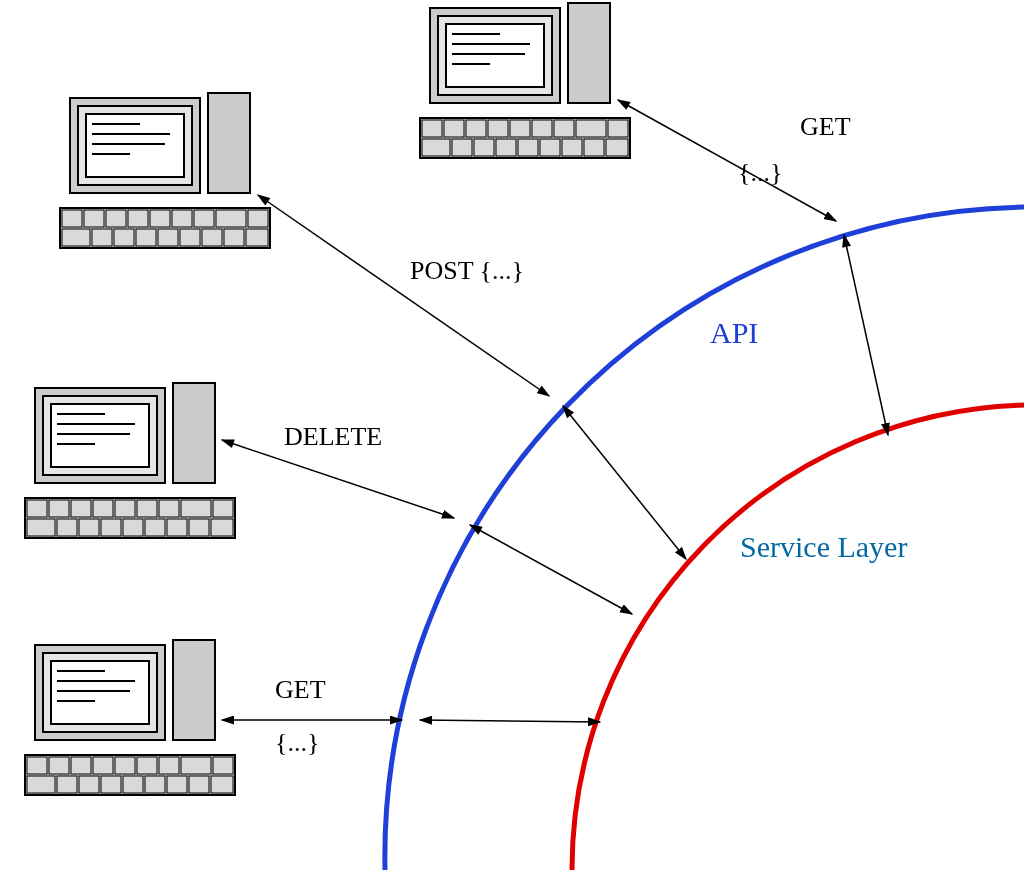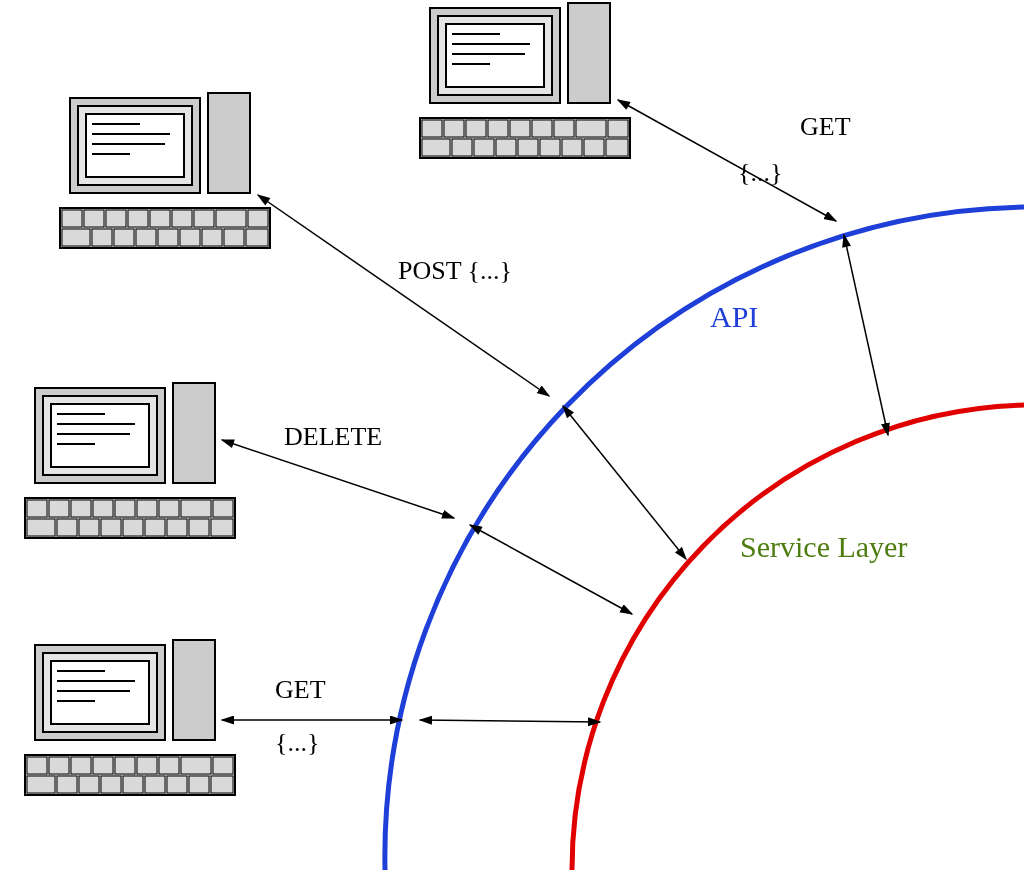--- a/index.html
+++ b/index.html
@@ -15,22 +15,22 @@
     position: absolute;
     top: 0;
     left: 0;
   }
   .label {
     position: absolute;
     font-size: 26px;
     white-space: nowrap;
     text-align: right;
   }
-  .api-label { color: #1e3fd8; font-size: 30px; }
-  .service-label { color: #4d7c0f; font-size: 30px; }
+  .api-label { color: #1e3fd8; font-size: 30px; margin-top: 16px; }
+  .service-label { color: #0369a1; font-size: 30px; }
 </style>
 </head>
 <body>
 
 <svg width="1024" height="870" viewBox="0 0 1024 870">
   <defs>
     <marker id="arrow-end" markerWidth="10" markerHeight="10" refX="8" refY="3" orient="auto">
       <path d="M0,0 L9,3 L0,6 Z" fill="black"></path>
     </marker>
     <marker id="arrow-start" markerWidth="10" markerHeight="10" refX="1" refY="3" orient="auto">
@@ -95,21 +95,21 @@
   <line x1="420" y1="720" x2="600" y2="722" stroke="black" stroke-width="1.5" marker-start="url(#arrow-start)" marker-end="url(#arrow-end)"></line>
 
   <line x1="618" y1="100" x2="836" y2="221" stroke="black" stroke-width="1.5" marker-start="url(#arrow-start)" marker-end="url(#arrow-end)"></line>
   <line x1="844" y1="235" x2="888" y2="435" stroke="black" stroke-width="1.5" marker-start="url(#arrow-start)" marker-end="url(#arrow-end)"></line>
 </svg>
 
 <div class="label api-label" style="left:710px; top:300px;">API</div>
 
 <div class="label service-label" style="left:740px; top:530px;">Service Layer</div>
 
-<div class="label" style="left:398px; top:256px;">POST {...}</div>
+<div class="label" style="left:410px; top:256px;">POST {...}</div>
 
 <div class="label" style="left:284px; top:422px;">DELETE</div>
 
 <div class="label" style="left:275px; top:675px;">GET</div>
 <div class="label" style="left:275px; top:728px;">{...}</div>
 
 <div class="label" style="left:800px; top:112px;">GET</div>
 <div class="label" style="left:738px; top:158px;">{...}</div>
 
 </body></html>

